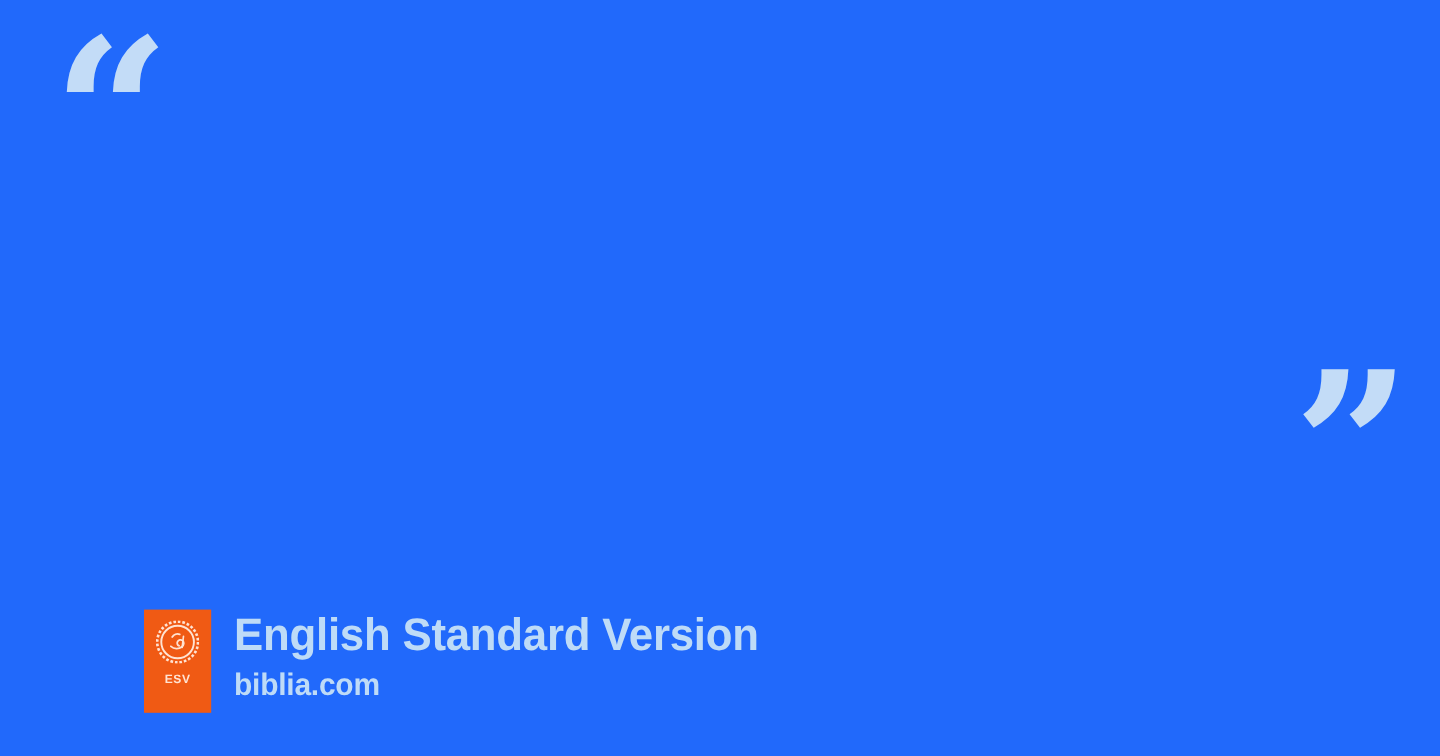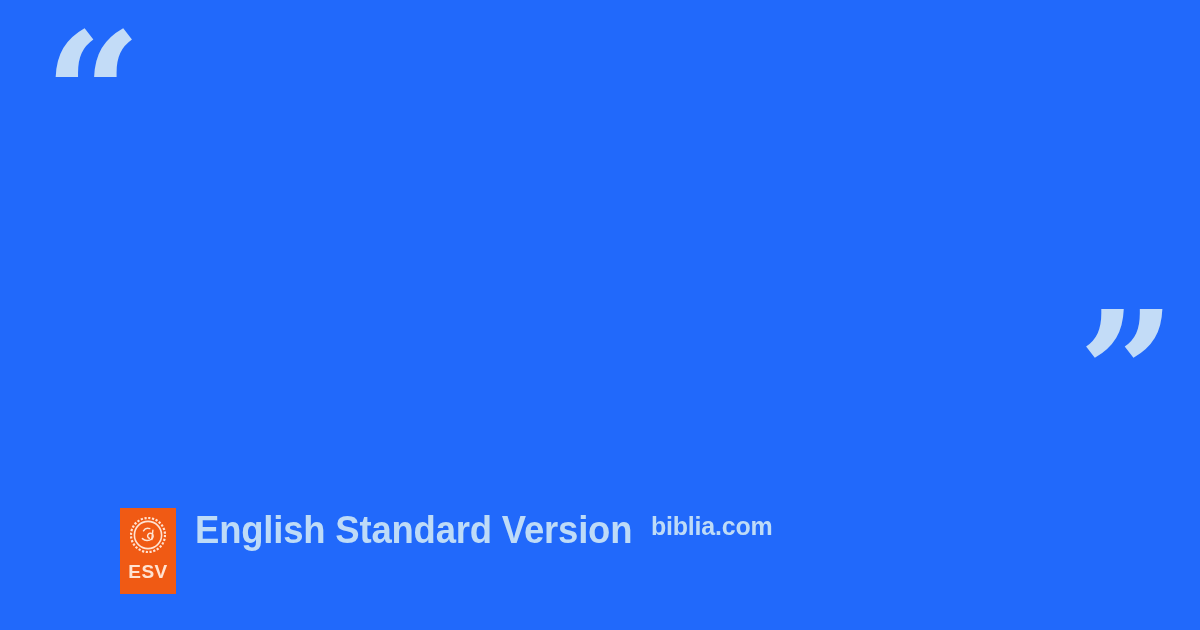--- a/index.html
+++ b/index.html
@@ -89,29 +89,29 @@
   #logo-seal {
     width: 36px;
     height: 36px;
     display: block;
   }
   #logo-abbrev {
     margin-top: 9px;
     color: #ffe3d2;
     font-family: "Liberation Sans", sans-serif;
     font-weight: 700;
-    font-size: 19px;
+    font-size: 10px;
     letter-spacing: 0.5px;
     line-height: 1;
     text-align: right;
   }
   #brand-text {
     margin-left: 19px;
     display: flex;
-    flex-direction: row;
+    flex-direction: column;
     justify-content: center;
   }
   #version-name {
     color: #bedbf7;
     font-family: "Liberation Sans Narrow", "Liberation Sans", sans-serif;
     font-weight: 700;
     font-size: 38px;
     line-height: 44px;
     letter-spacing: -0.2px;
     transform: scaleX(0.96);

